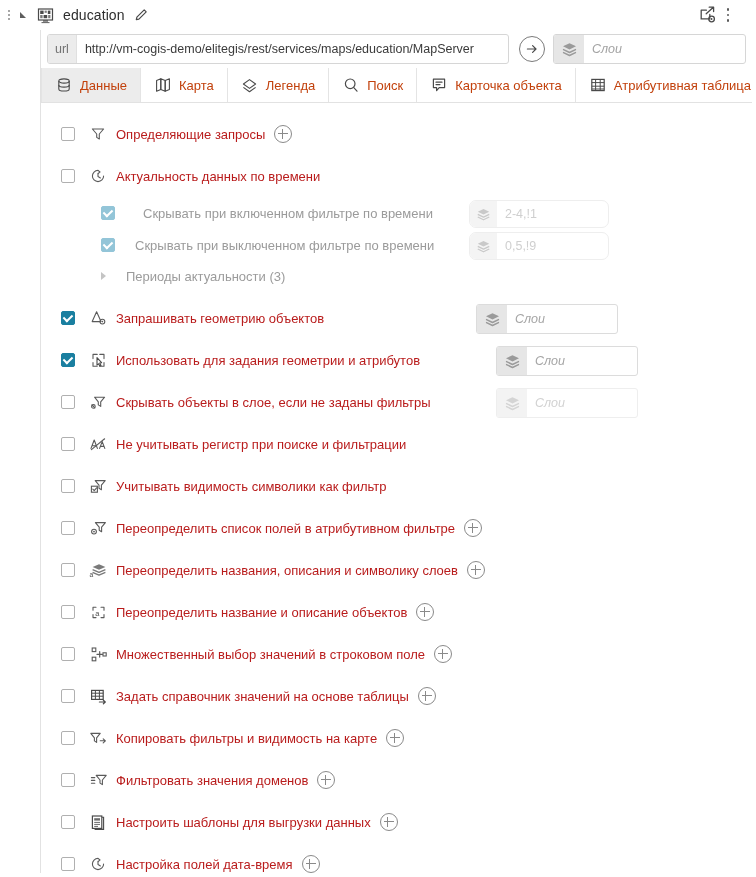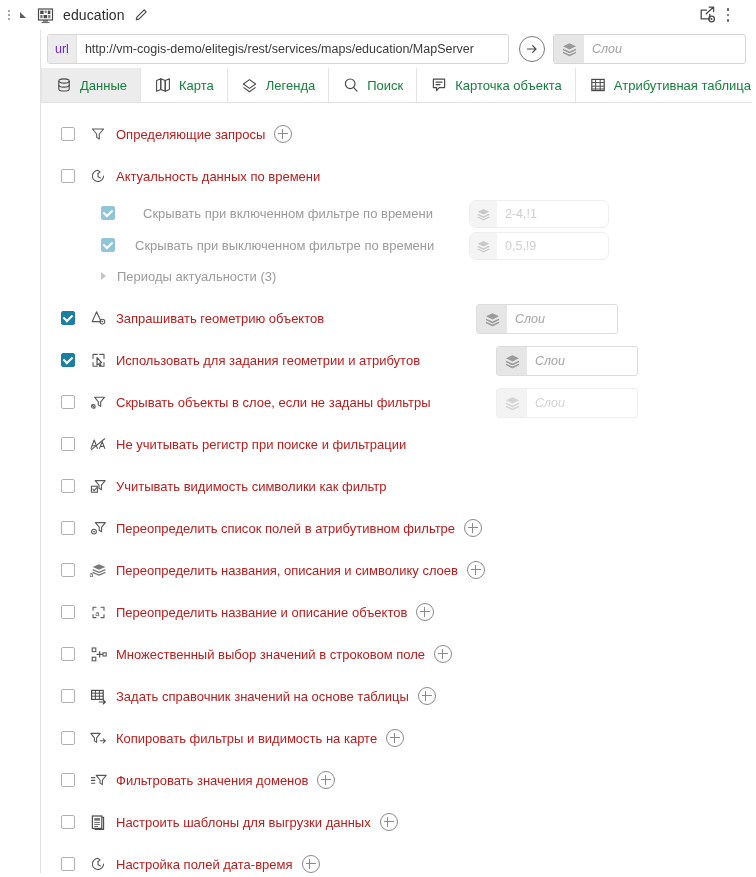--- a/index.html
+++ b/index.html
@@ -102,21 +102,21 @@
     align-items: stretch;
     height: 28px;
     width: 460px;
     border: 1px solid #d6d6d6;
     border-radius: 3px;
     background: #fff;
     overflow: hidden;
   }
   .url-prefix {
     background: #ececec;
-    color: #6d28d9;
+    color: #737373;
     font-size: 12.5px;
     display: flex;
     align-items: center;
     padding: 0 7px;
     border-right: 1px solid #e0e0e0;
   }
   .url-value {
     flex: 1;
     display: flex;
     align-items: center;
@@ -172,21 +172,21 @@
     border-bottom: 1px solid #e2e2e2;
     margin: 0 0 0 0;
     padding-left: 0;
   }
   .tab {
     display: flex;
     align-items: center;
     gap: 7px;
     padding: 0 13px;
     font-size: 13px;
-    color: #15803d;
+    color: #c2410c;
     border-right: 1px solid #e4e4e4;
     cursor: pointer;
     white-space: nowrap;
     background: #fff;
   }
   .tab:first-child { border-left: 1px solid #e4e4e4; }
   .tab.active { background: #ececec; }
   .tab .t-ico { width: 18px; height: 18px; display: flex; align-items: center; justify-content: center; flex: 0 0 auto; }
 
   
@@ -505,21 +505,21 @@
             <path d="M2 8.4l6.5 3.1L15 8.4" fill="none" stroke="#c9c9c9" stroke-width="1.4" stroke-linejoin="round"></path>
             <path d="M2 11.4l6.5 3.1L15 11.4" fill="none" stroke="#c9c9c9" stroke-width="1.4" stroke-linejoin="round"></path>
           </svg>
         </div>
         <div class="mf-val">0,5,!9</div>
       </div>
     </div>
 
     <div class="row sub-last">
       <div class="tri-sm"></div>
-      <div class="row-lbl muted" style="margin-left:11px;text-align:right;">Периоды актуальности (3)</div>
+      <div class="row-lbl muted" style="margin-left:20px;text-align:right;">Периоды актуальности (3)</div>
     </div>
 
     <div class="row" style="position:relative; margin-top:6px;">
       <div class="cb on"></div>
       <div class="row-ico">
         <svg width="17" height="17" viewBox="0 0 17 17">
           <path d="M6.6 1.8L11 11.6H2.2z" fill="none" stroke="#5a5a5a" stroke-width="1.1" stroke-linejoin="round"></path>
           <circle cx="12.4" cy="11.6" r="2.4" fill="none" stroke="#5a5a5a" stroke-width="1.1"></circle>
           <circle cx="12.4" cy="11.6" r="0.8" fill="#5a5a5a"></circle>
         </svg>

